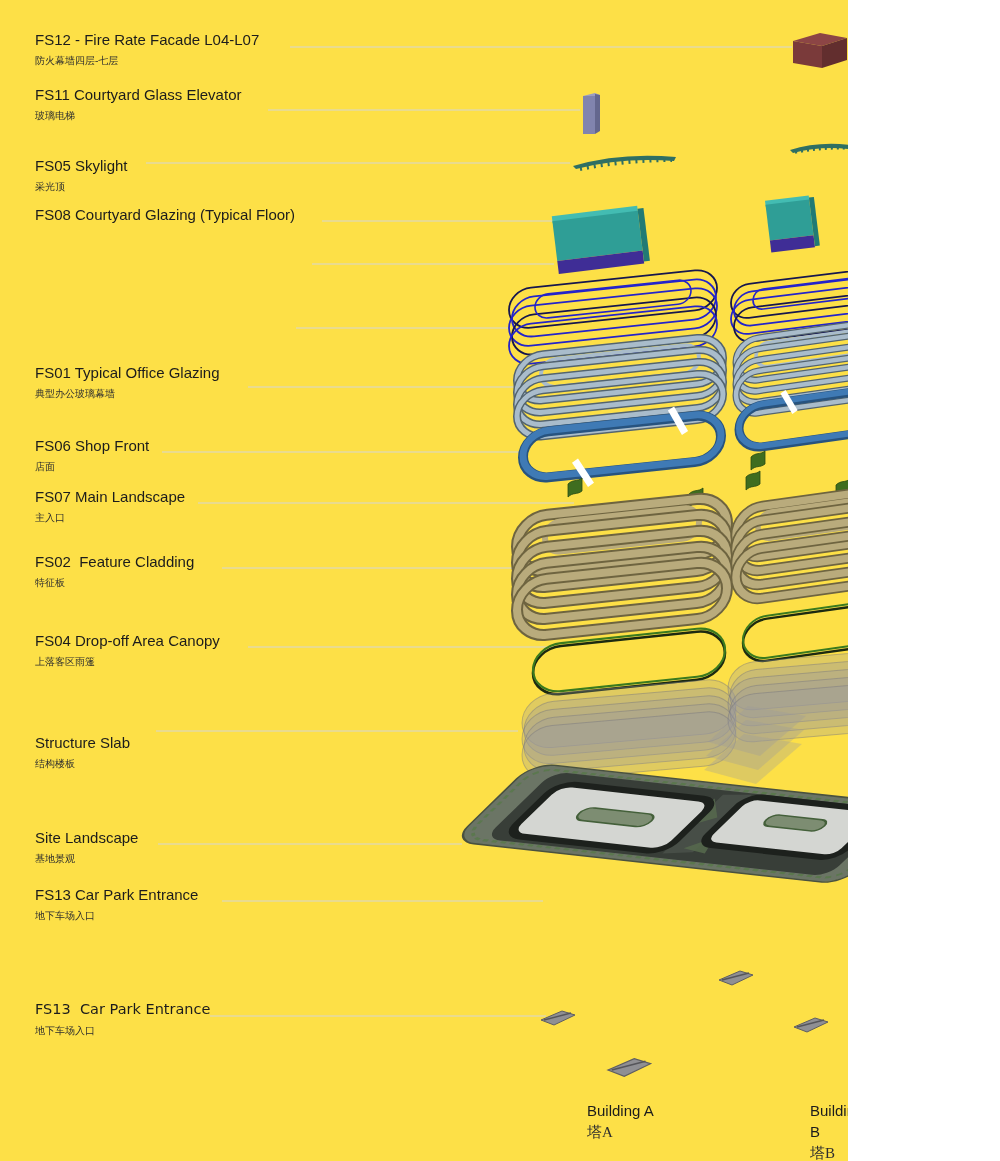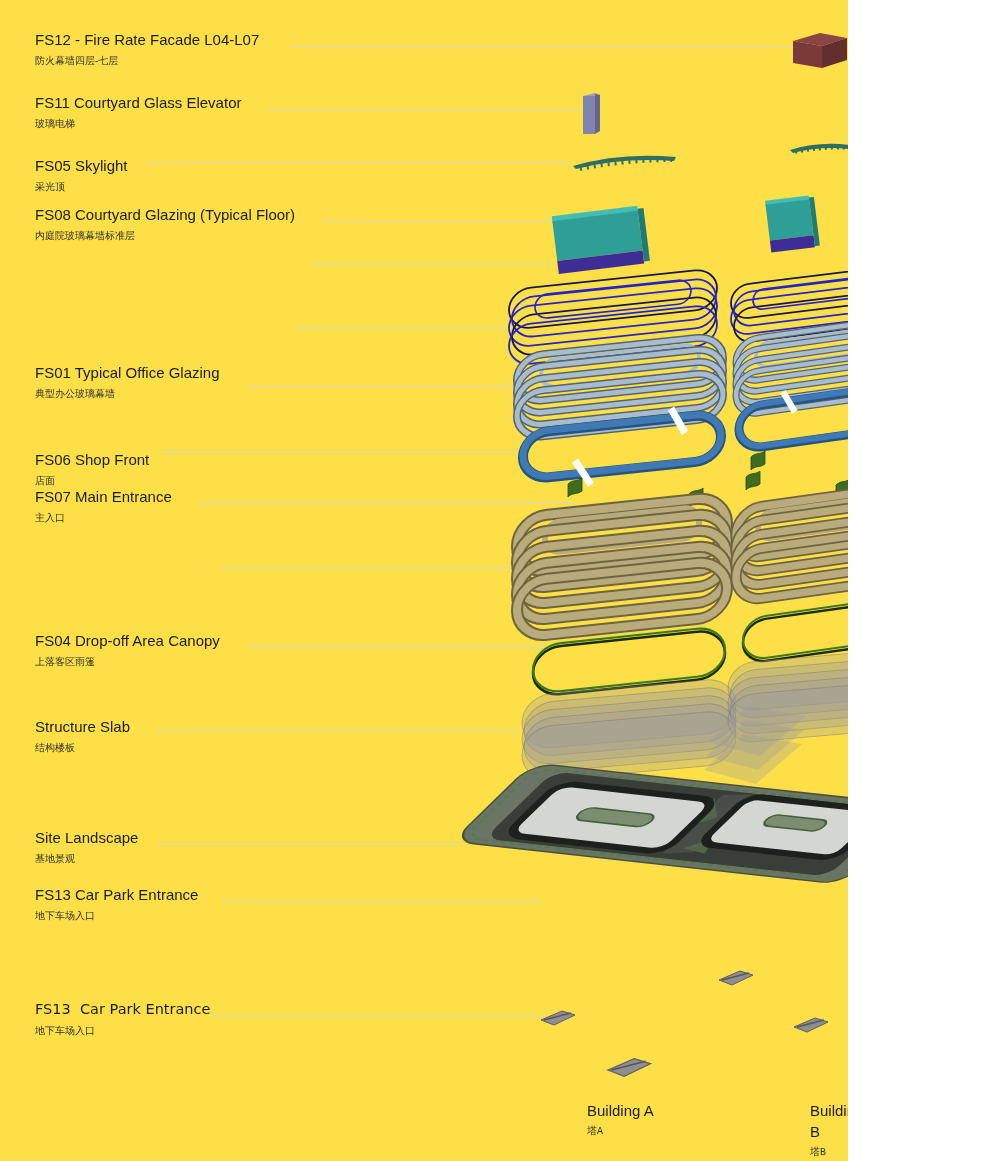--- a/index.html
+++ b/index.html
@@ -5,21 +5,21 @@
   html,body{margin:0;padding:0;background:#ffffff;}
   .canvas{position:relative;width:848px;height:1161px;background:#fde047;overflow:hidden;
           font-family:"Liberation Sans", sans-serif;}
   .art{position:absolute;left:0;top:0;}
   .label{position:absolute;left:35px;}
   .label .en{font-size:15px;line-height:21px;color:var(--text);white-space:pre;}
   .label .zh{font-size:10px;line-height:22px;color:#2e2e2e;font-family:"Liberation Serif", serif;white-space:pre;}
   .label.altfont .en{font-family:"DejaVu Sans", sans-serif;font-size:14.5px;font-weight:500;}
   .bldg{position:absolute;}
   .bldg .en{font-size:15px;line-height:21px;color:var(--text);}
-  .bldg .zh{font-size:10px;line-height:22px;color:#2e2e2e;font-family:Liberation Mono, monospace;}
+  .bldg .zh{font-size:15px;line-height:22px;color:#2e2e2e;font-family:Liberation Serif, serif;}
 </style>
 </head>
 <body>
 
 <div class="canvas">
 
   <svg class="art" width="1000" height="1161" viewBox="0 0 1000 1161">
 
     <defs>
       <path id="flag" d="M0,5 C5,0 9,3 14,-1 L14,12 C9,16 5,13 0,18 Z" style="fill:var(--entrance_green);stroke:var(--entrance_green_dark);stroke-width:0.8"></path>
@@ -213,49 +213,52 @@
       <use href="#ramp" transform="translate(541,1008)"></use>
       <use href="#ramp" transform="translate(794,1015)"></use>
       <use href="#ramp" transform="translate(608,1055) scale(1.25)"></use>
     </g>
   </svg>
 
   <div class="label" style="top:29px">
     <div class="en">FS12 - Fire Rate Facade L04-L07</div>
     <div class="zh">防火幕墙四层-七层</div>
   </div>
-  <div class="label" style="top:92px">
+  <div class="label" style="top:84px">
     <div class="en">FS11 Courtyard Glass Elevator</div>
     <div class="zh">玻璃电梯</div>
   </div>
   <div class="label" style="top:155px">
     <div class="en">FS05 Skylight</div>
     <div class="zh">采光顶</div>
   </div>
   <div class="label" style="top:204px">
     <div class="en">FS08 Courtyard Glazing (Typical Floor)</div>
-    <div class="zh">内庭院玻璃幕墙标准层</div>
   </div>
   <div class="label" style="top:362px">
     <div class="en">FS01 Typical Office Glazing</div>
     <div class="zh">典型办公玻璃幕墙</div>
   </div>
-  <div class="label" style="top:449px">
+  <div class="label" style="top:435px">
     <div class="en">FS06 Shop Front</div>
     <div class="zh">店面</div>
   </div>
   <div class="label" style="top:486px">
-    <div class="en">FS07 Main Entrance</div>
+    <div class="en">FS07 Main Landscape</div>
     <div class="zh">主入口</div>
+  </div>
+  <div class="label" style="top:551px">
+    <div class="en">FS02  Feature Cladding</div>
+    <div class="zh">特征板</div>
   </div>
   <div class="label" style="top:630px">
     <div class="en">FS04 Drop-off Area Canopy</div>
     <div class="zh">上落客区雨篷</div>
   </div>
-  <div class="label" style="top:716px">
+  <div class="label" style="top:732px">
     <div class="en">Structure Slab</div>
     <div class="zh">结构楼板</div>
   </div>
   <div class="label" style="top:827px">
     <div class="en">Site Landscape</div>
     <div class="zh">基地景观</div>
   </div>
   <div class="label" style="top:884px">
     <div class="en">FS13 Car Park Entrance</div>
     <div class="zh">地下车场入口</div>

